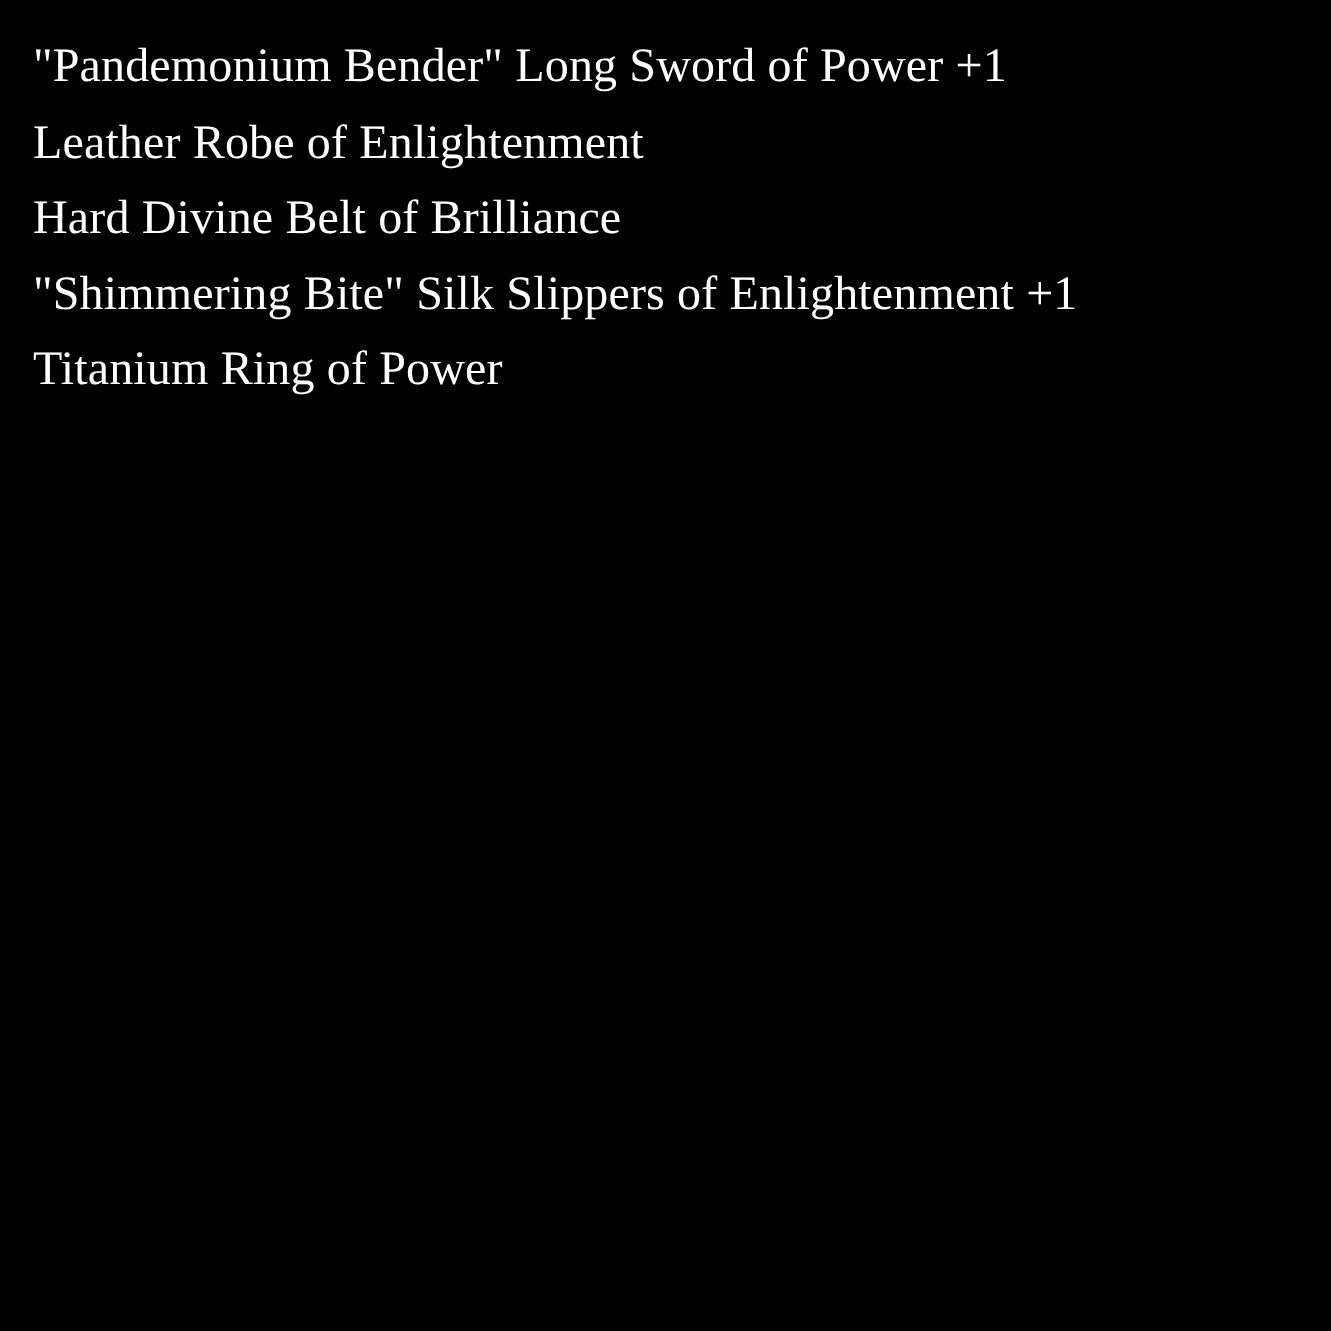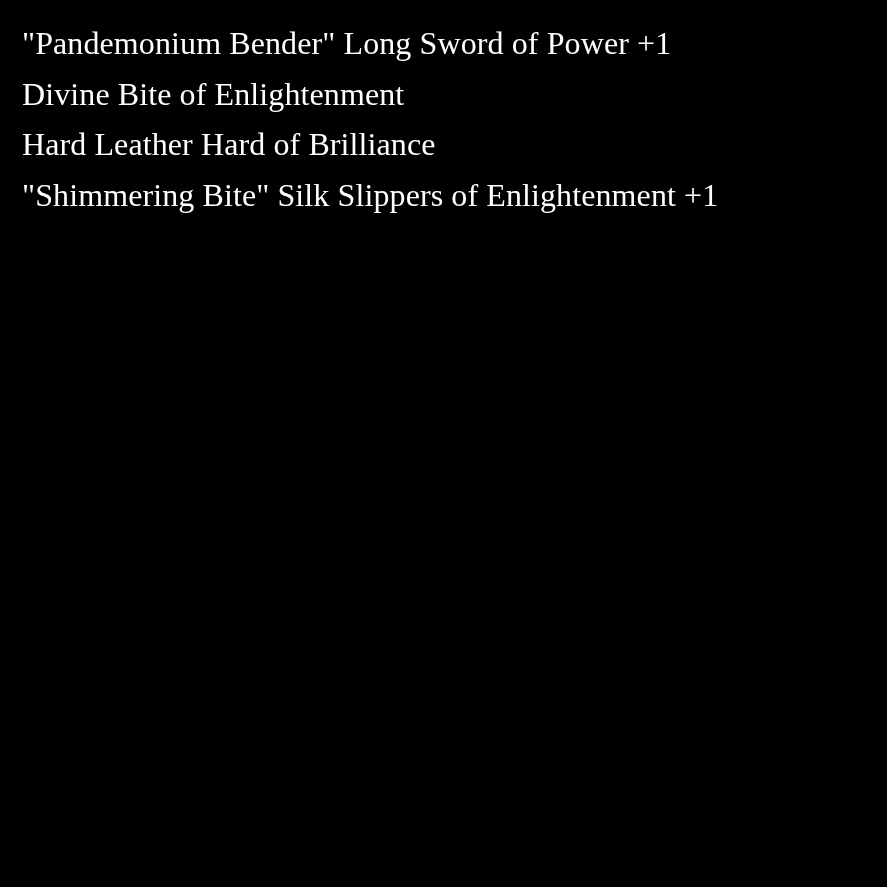--- a/index.html
+++ b/index.html
@@ -32,17 +32,18 @@
     white-space: nowrap;
     letter-spacing: 0.1px;
   }
 </style>
 </head>
 <body>
 
 <div class="loot-card">
   <ul class="loot-list">
     <li class="loot-item">"Pandemonium Bender" Long Sword of Power +1</li>
-    <li class="loot-item">Divine Bite of Enlightenment</li>
-    <li class="loot-item">Hard Leather Hard of Brilliance</li>
+    <li class="loot-item">Leather Robe of Enlightenment</li>
+    <li class="loot-item">Hard Divine Belt of Brilliance</li>
     <li class="loot-item">"Shimmering Bite" Silk Slippers of Enlightenment +1</li>
+    <li class="loot-item">Titanium Ring of Power</li>
   </ul>
 </div>
 
 </body></html>

